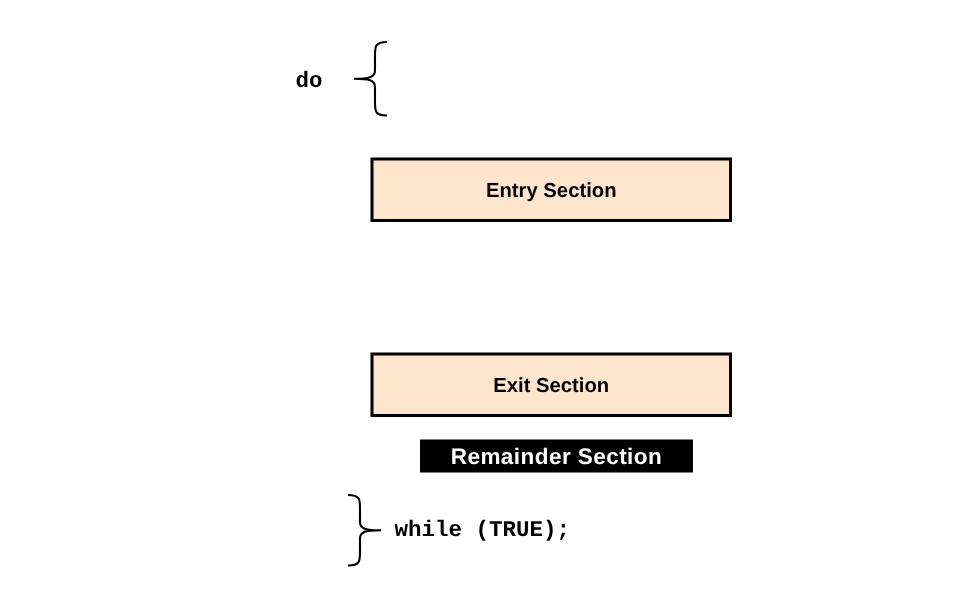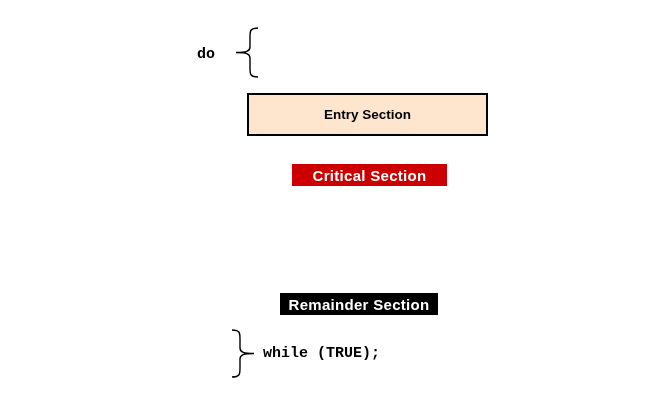--- a/index.html
+++ b/index.html
@@ -37,64 +37,65 @@
     height: 43px;
     box-sizing: border-box;
     background: var(--section-box-fill, #FDE5CE);
     border: 2px solid var(--section-box-border, #000000);
     display: flex;
     align-items: center;
     justify-content: center;
     font-weight: bold;
     font-size: 13.5px;
     color: var(--label-text, #000000);
+    margin-top: 12px;
   }
   .entry-box { top: 93px; }
   .exit-box { top: 223px; }
   .section-bar {
     position: absolute;
     display: flex;
     align-items: center;
     justify-content: center;
     font-weight: bold;
     font-size: 15px;
     letter-spacing: 0.3px;
     white-space: nowrap;
   }
   .critical-bar {
     left: 292px; top: 164px; width: 155px; height: 22px;
     background: var(--critical-bg, #CC0000);
     color: var(--critical-text, #FFFFFF);
   }
   .remainder-bar {
-    left: 280px; top: 293px; width: 158px; height: 22px;
+    left: 280px; top: 293px; width: 182px; height: 22px;
     background: var(--remainder-bg, #000000);
     color: var(--remainder-text, #FFFFFF);
     text-align: center;
   }
 </style>
 </head>
 <body>
 
 <div class="canvas">
 
   <span class="code-label do-label">do</span>
 
   <svg class="brace brace-open" viewBox="0 0 26 51" preserveAspectRatio="none">
     <path d="M25,1 C17,1 17,4 17,10 L17,20 C17,24.5 13,25.5 3,25.5 C13,25.5 17,26.5 17,31 L17,41 C17,47 17,50 25,50" fill="none" stroke="currentColor" stroke-width="1.4"></path>
   </svg>
 
   <div class="section-box entry-box">
     <span>Entry Section</span>
   </div>
 
-  <div class="section-bar critical-bar">
-    <span>Critical Section</span>
+
+  <div class="section-box exit-box">
+    <span>Exit Section</span>
   </div>
-
 
   <div class="section-bar remainder-bar">
     <span>Remainder Section</span>
   </div>
 
   <svg class="brace brace-close" viewBox="0 0 26 49" preserveAspectRatio="none">
     <path d="M1,1 C9,1 9,4 9,10 L9,19 C9,23.5 13,24.5 23,24.5 C13,24.5 9,25.5 9,30 L9,39 C9,45 9,48 1,48" fill="none" stroke="currentColor" stroke-width="1.4"></path>
   </svg>
 
   <span class="code-label while-label">while (TRUE);</span>

